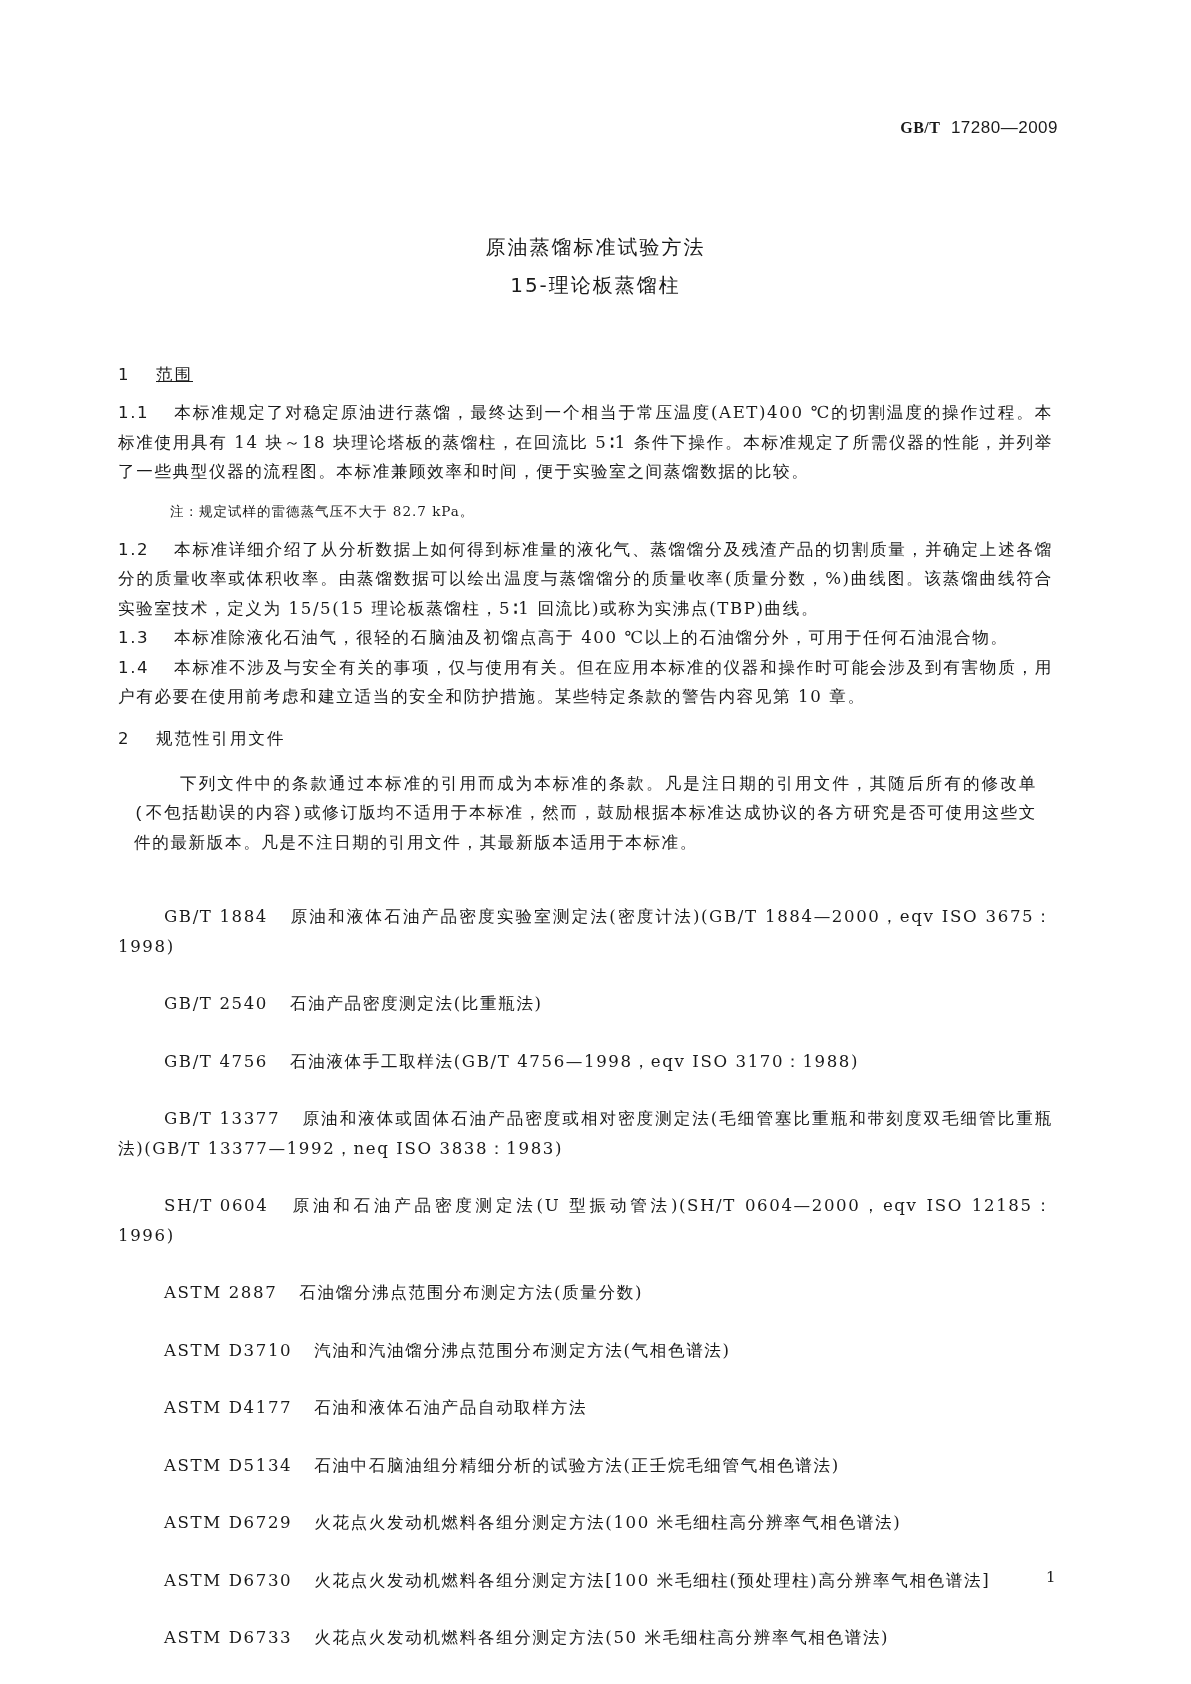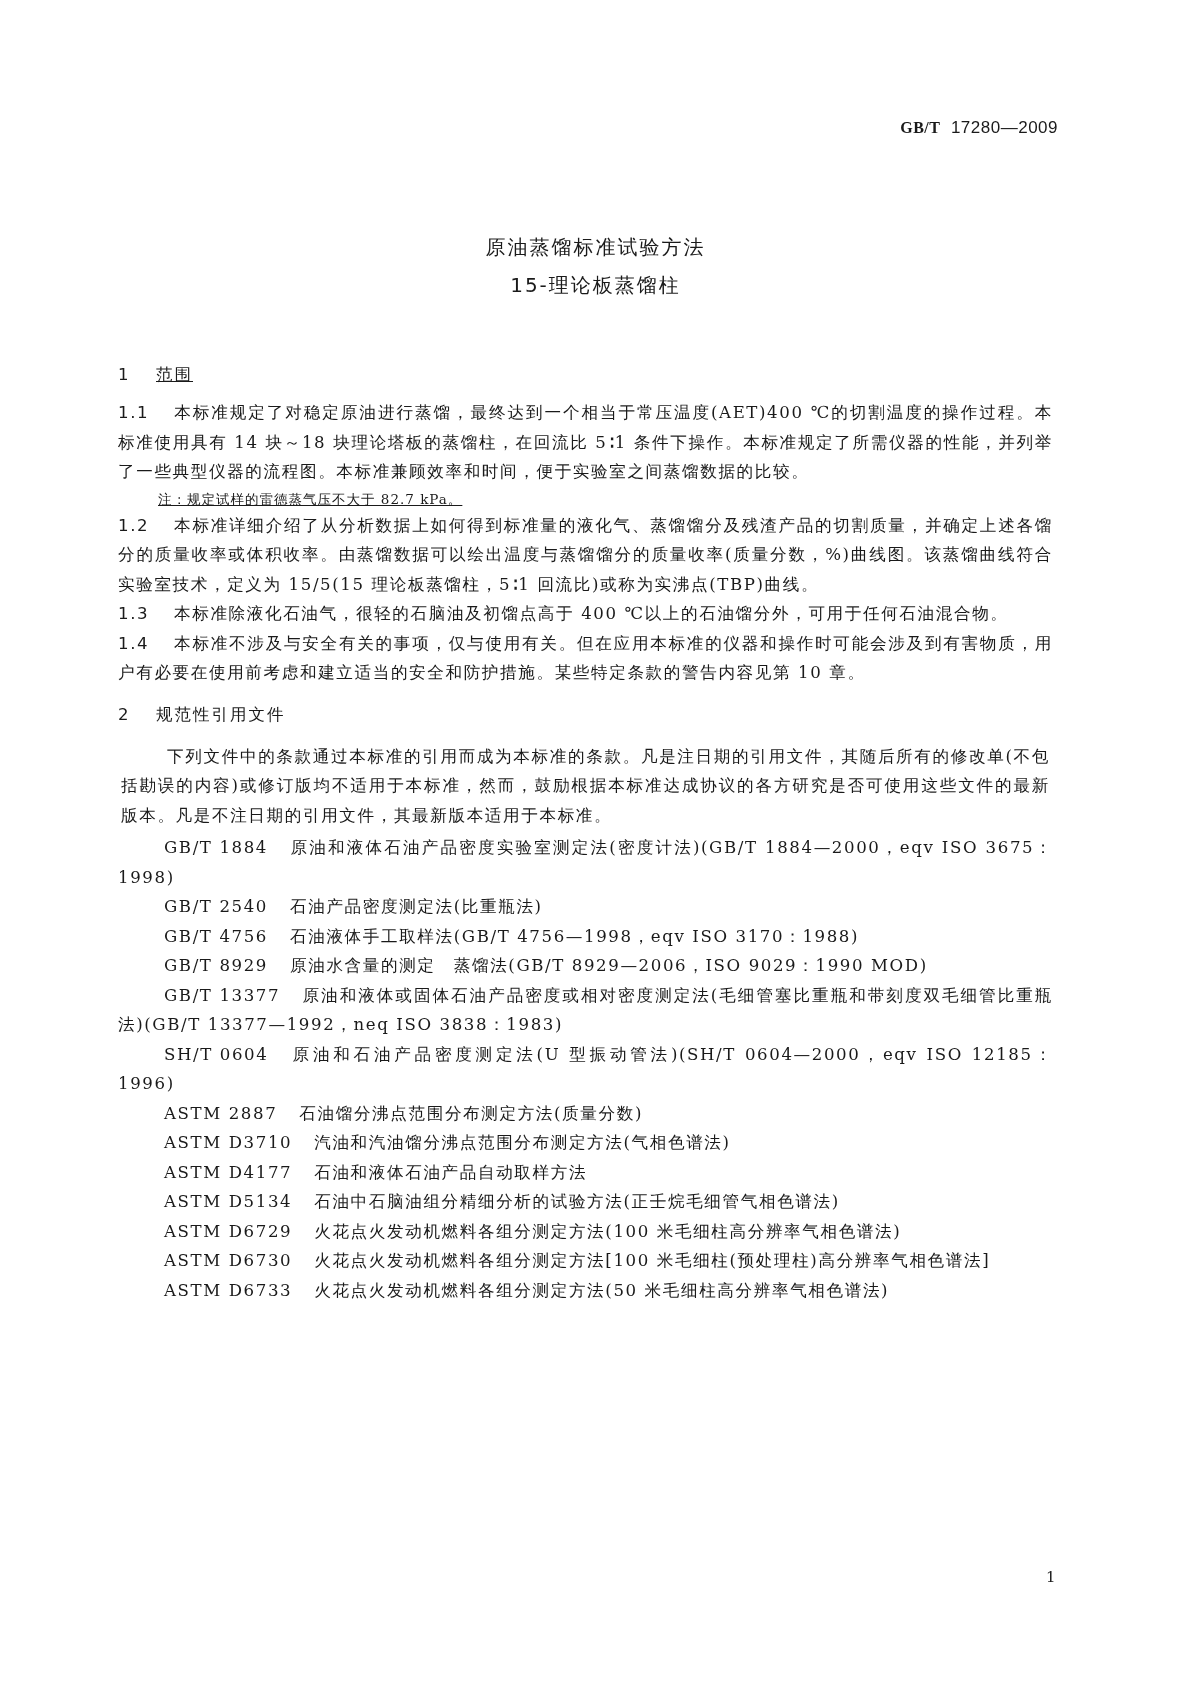--- a/index.html
+++ b/index.html
@@ -31,26 +31,26 @@
   }
   .heading .num { display: inline-block; width: 38px; }
   .h1 { margin-bottom: 8px; text-decoration: underline; }
   .h2 { margin-top: 12px; margin-bottom: 12px; }
   .para { margin: 0; }
   .para .pnum {
     font-family: "DejaVu Sans", "Liberation Sans", sans-serif;
     display: inline-block; width: 56px;
   }
   .note {
-    margin: 0; padding-left: 40px;
-    font-size: 13.5px; line-height: 24px; letter-spacing: 1px; text-decoration: underline;
+    margin: 12px; padding-left: 40px;
+    font-size: 13.5px; line-height: 24px; letter-spacing: 1px;
   }
-  .indent { text-indent: 46px; margin: 3px; }
+  .indent { text-indent: 46px; margin: 16px; font-family: Liberation Mono, monospace; }
   .ref { margin: 0; }
-  .ref .code { display: inline-block; padding-left: 46px; margin-right: 22px; }
+  .ref .code { display: inline-block; padding-left: 46px; margin-right: 22px; margin-top: 28px; }
   .page-num {
     position: absolute; top: 1568px; left: 1046px;
     font-size: 15px;
   }
 </style>
 </head>
 <body>
 
 <div class="std-code">
   <span class="gb">GB/T</span>&nbsp;
@@ -84,21 +84,20 @@
 
   <div class="heading h2">
     <span class="num">2</span><span>规范性引用文件</span>
   </div>
   <p class="indent">下列文件中的条款通过本标准的引用而成为本标准的条款。凡是注日期的引用文件，其随后所有的修改单(不包括勘误的内容)或修订版均不适用于本标准，然而，鼓励根据本标准达成协议的各方研究是否可使用这些文件的最新版本。凡是不注日期的引用文件，其最新版本适用于本标准。</p>
 
   <div>
     <p class="ref"><span class="code">GB/T 1884</span><span>原油和液体石油产品密度实验室测定法(密度计法)(GB/T 1884—2000，eqv ISO 3675：1998)</span></p>
     <p class="ref"><span class="code">GB/T 2540</span><span>石油产品密度测定法(比重瓶法)</span></p>
     <p class="ref"><span class="code">GB/T 4756</span><span>石油液体手工取样法(GB/T 4756—1998，eqv ISO 3170：1988)</span></p>
-    <p class="ref"><span class="code">GB/T 8929</span><span>原油水含量的测定　蒸馏法(GB/T 8929—2006，ISO 9029：1990 MOD)</span></p>
     <p class="ref"><span class="code">GB/T 13377</span><span>原油和液体或固体石油产品密度或相对密度测定法(毛细管塞比重瓶和带刻度双毛细管比重瓶法)(GB/T 13377—1992，neq ISO 3838：1983)</span></p>
     <p class="ref"><span class="code">SH/T 0604</span><span>原油和石油产品密度测定法(U 型振动管法)(SH/T 0604—2000，eqv ISO 12185：1996)</span></p>
     <p class="ref"><span class="code">ASTM 2887</span><span>石油馏分沸点范围分布测定方法(质量分数)</span></p>
     <p class="ref"><span class="code">ASTM D3710</span><span>汽油和汽油馏分沸点范围分布测定方法(气相色谱法)</span></p>
     <p class="ref"><span class="code">ASTM D4177</span><span>石油和液体石油产品自动取样方法</span></p>
     <p class="ref"><span class="code">ASTM D5134</span><span>石油中石脑油组分精细分析的试验方法(正壬烷毛细管气相色谱法)</span></p>
     <p class="ref"><span class="code">ASTM D6729</span><span>火花点火发动机燃料各组分测定方法(100 米毛细柱高分辨率气相色谱法)</span></p>
     <p class="ref"><span class="code">ASTM D6730</span><span>火花点火发动机燃料各组分测定方法[100 米毛细柱(预处理柱)高分辨率气相色谱法]</span></p>
     <p class="ref"><span class="code">ASTM D6733</span><span>火花点火发动机燃料各组分测定方法(50 米毛细柱高分辨率气相色谱法)</span></p>
   </div>

